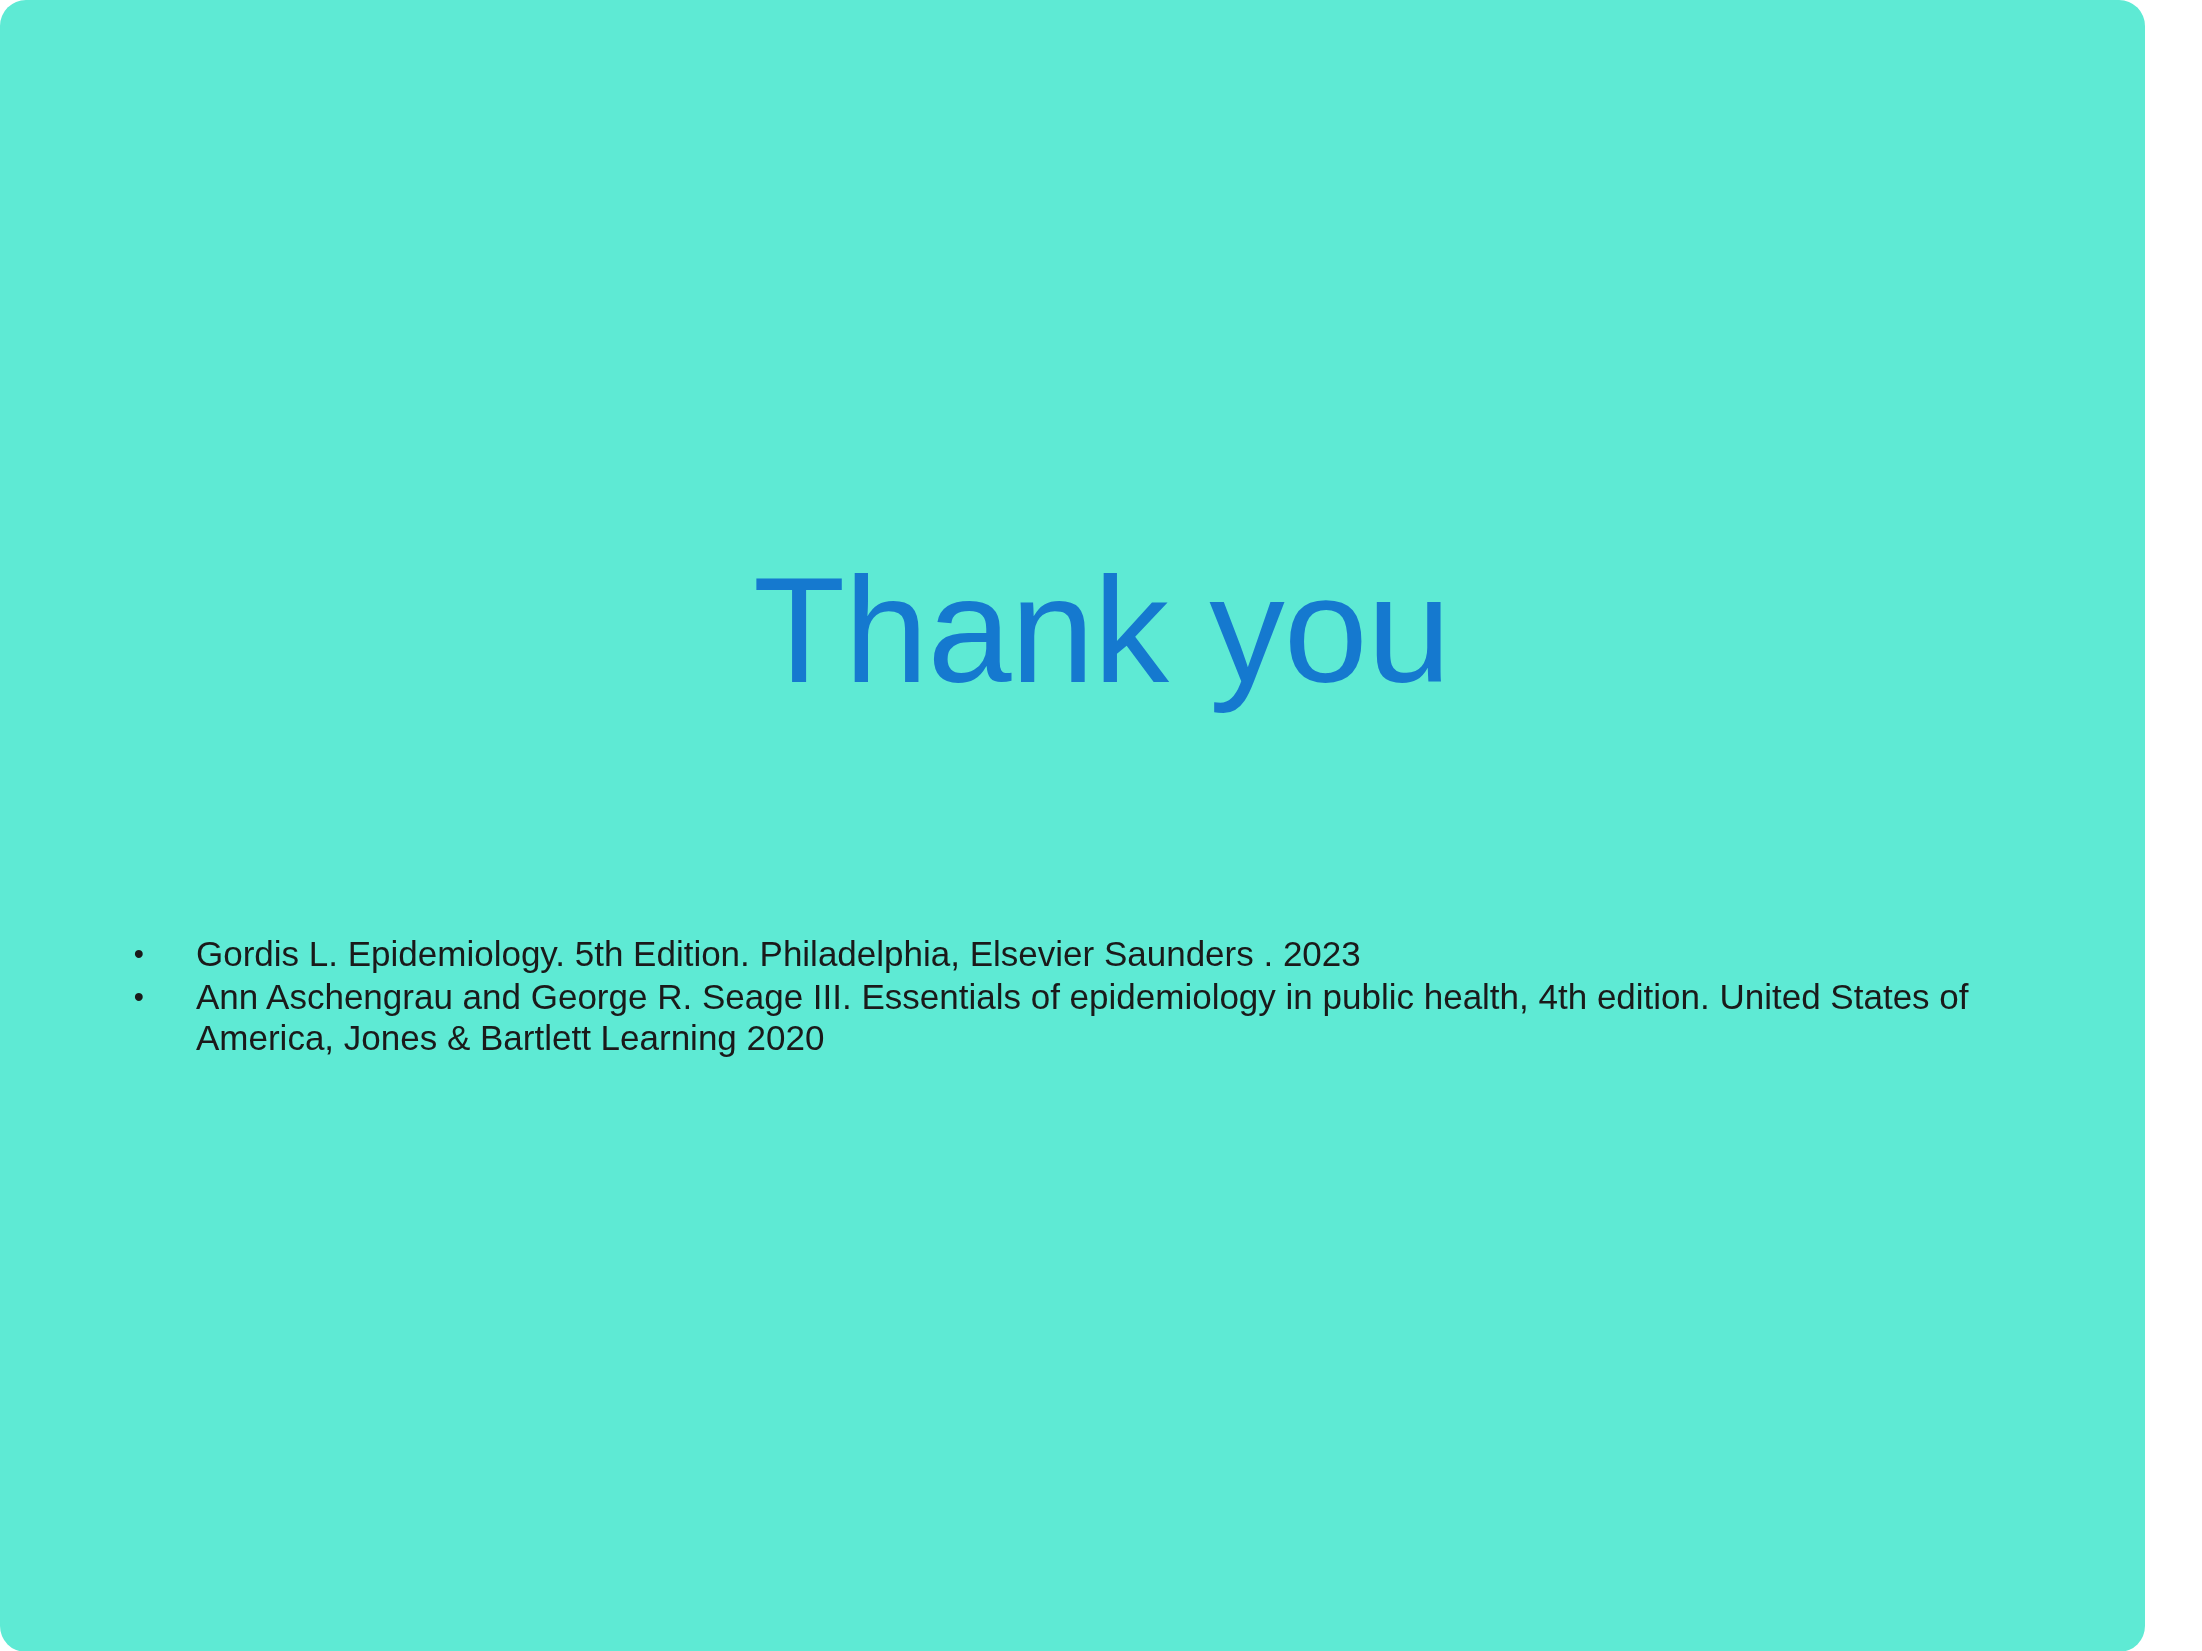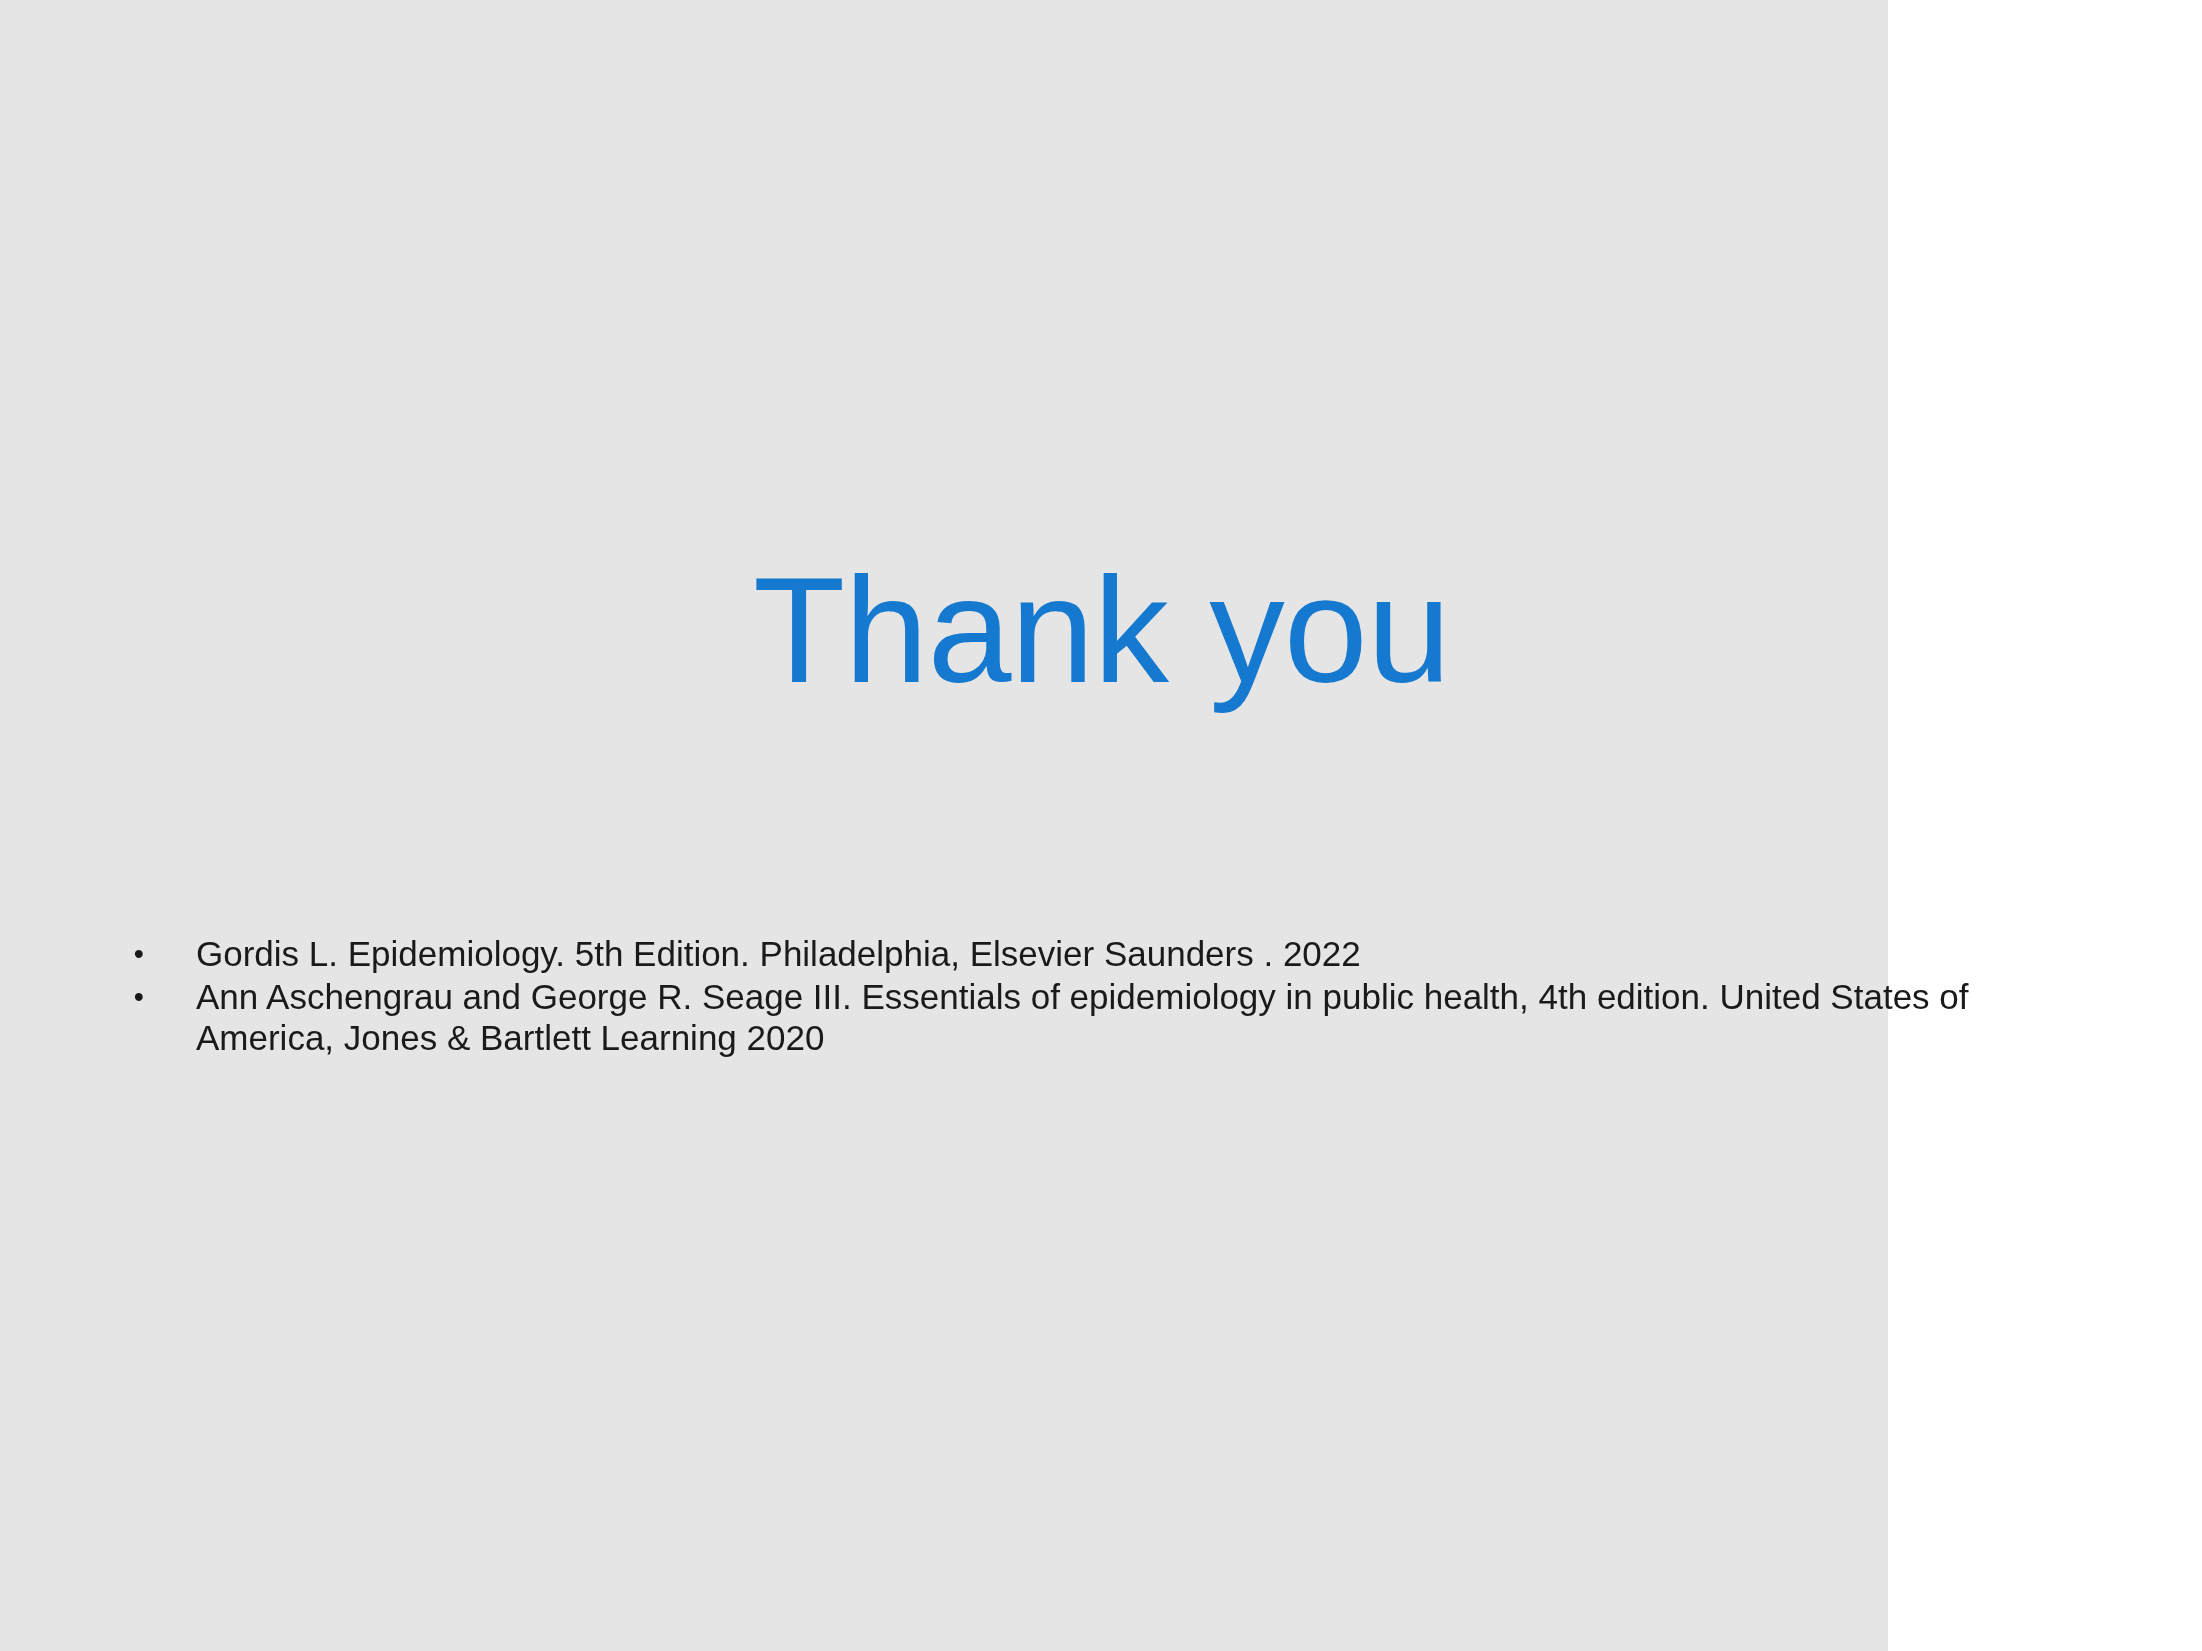--- a/index.html
+++ b/index.html
@@ -8,23 +8,24 @@
     background: #ffffff;
   }
   body {
     width: 2203px;
     height: 1652px;
     font-family: "Liberation Sans", sans-serif;
     overflow: hidden;
   }
   .slide {
     position: relative;
-    width: 1888px;
+    width: 2145px;
     height: 1652px;
-    background: #e5e5e5;
+    background: #5eead4;
+    border-radius: 26px;
   }
   .slide-title {
     position: absolute;
     left: 0;
     top: 551px;
     width: 2203px;
     text-align: center;
     color: #1579CF;
     font-size: 151px;
     font-weight: 400;
@@ -65,21 +66,21 @@
 </head>
 <body>
 
 <div class="slide">
 
   <div class="slide-title">Thank you</div>
 
   <ul class="refs-list">
     <li>
       <span class="bullet">•</span>
-      <span class="ref-text">Gordis L. Epidemiology. 5th Edition.  Philadelphia, Elsevier  Saunders .  2022</span>
+      <span class="ref-text">Gordis L. Epidemiology. 5th Edition.  Philadelphia, Elsevier  Saunders .  2023</span>
     </li>
     <li>
       <span class="bullet">•</span>
       <span class="ref-text">Ann Aschengrau and George R. Seage III. Essentials of epidemiology in public health,     4th edition.  United States of America,  Jones &amp; Bartlett Learning 2020</span>
     </li>
   </ul>
 
 </div>
 
 

